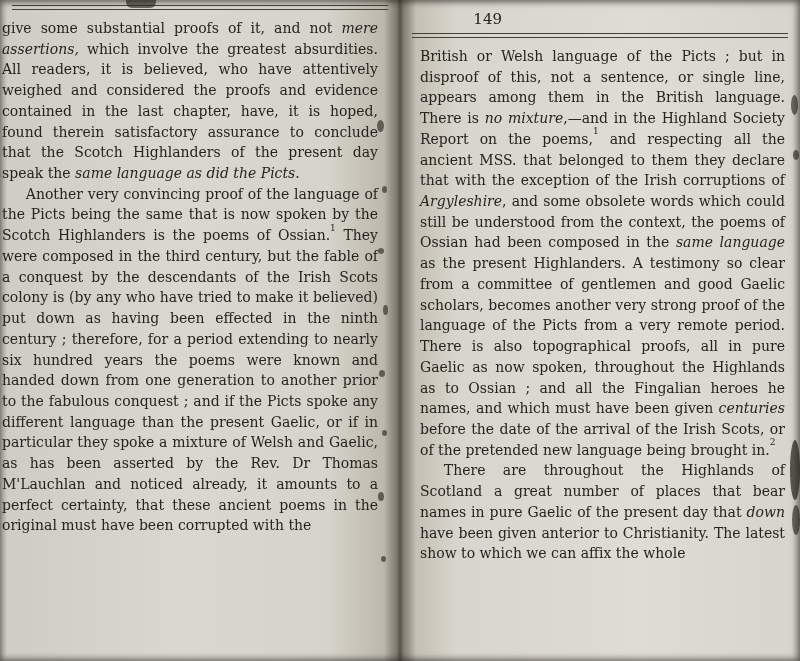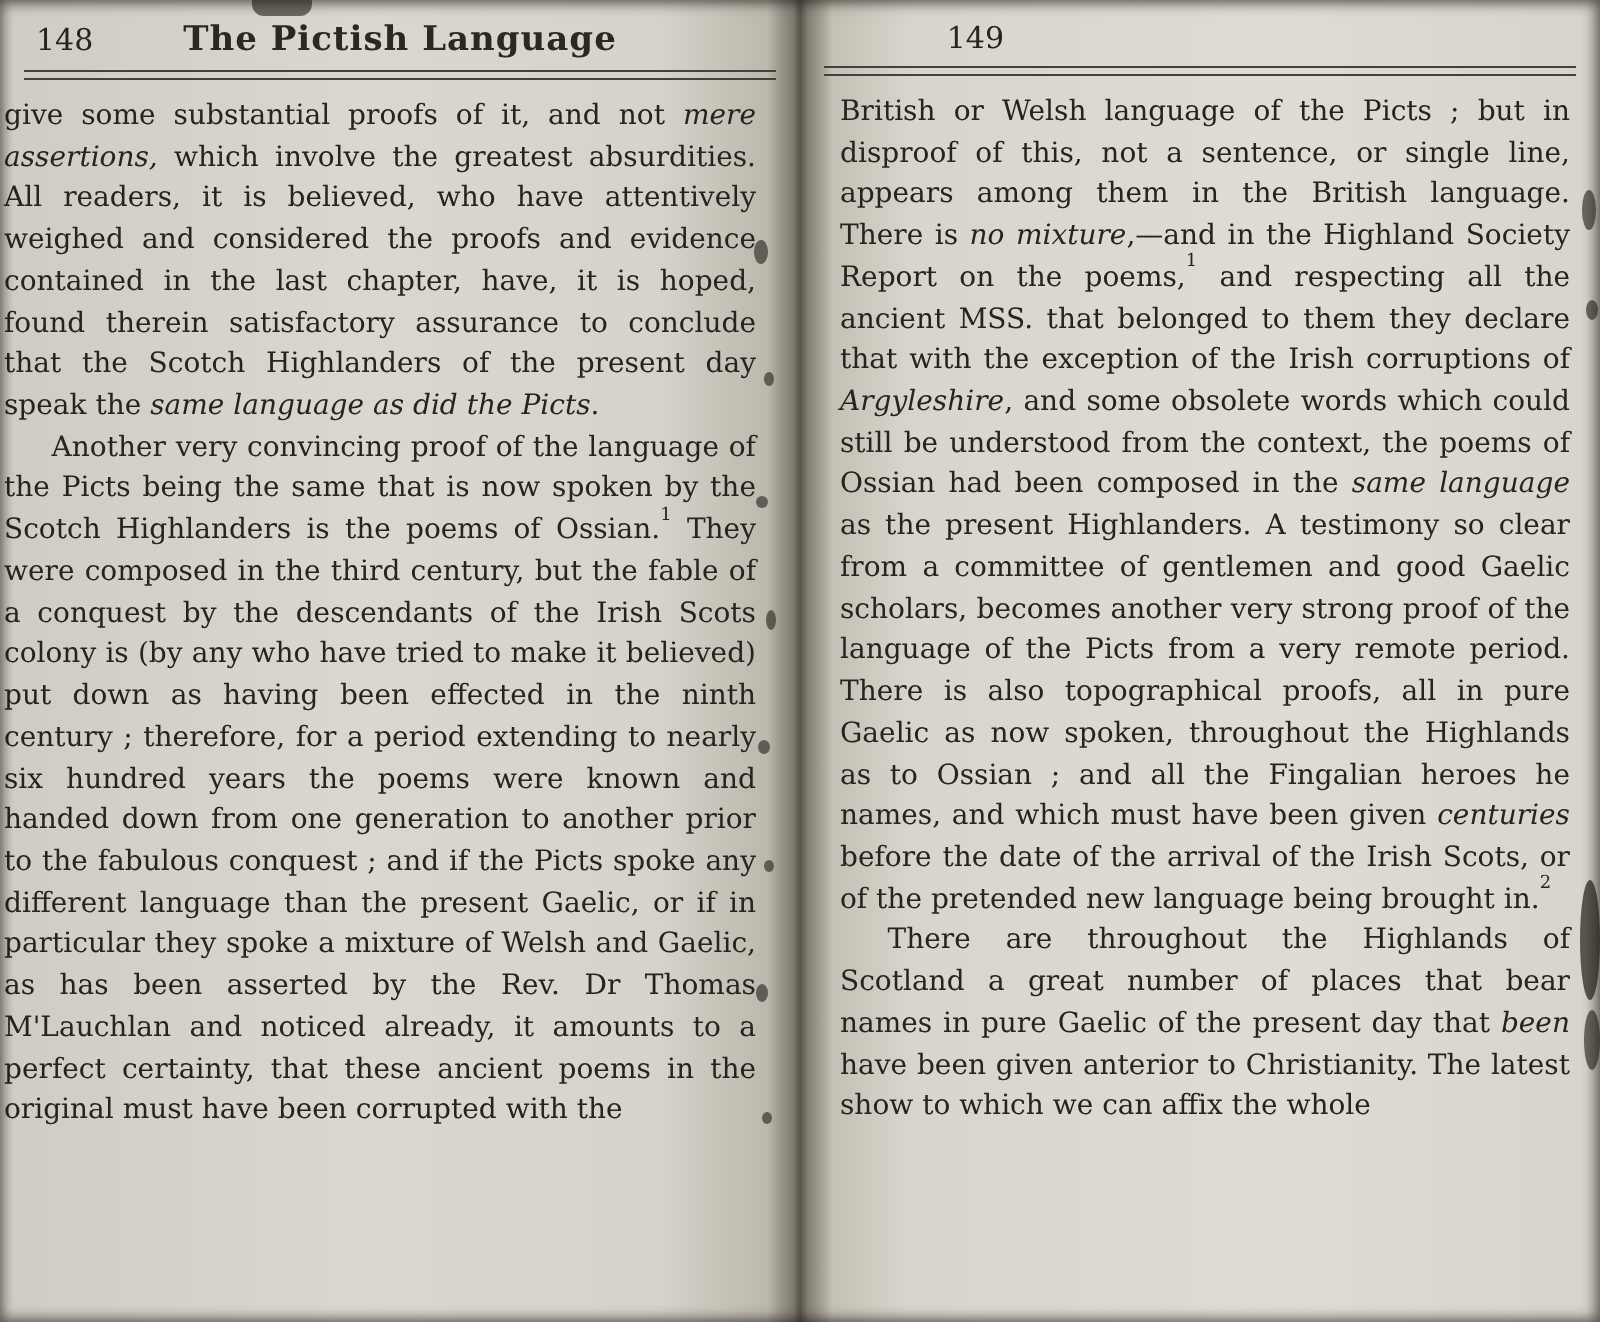--- a/index.html
+++ b/index.html
@@ -48,41 +48,36 @@
                inset 3px 0 5px rgba(30,28,24,0.20),inset -4px 0 6px rgba(30,28,24,0.30);
   }
   .spot{position:absolute;background:#2e2b25;border-radius:50%;opacity:0.65;pointer-events:none;}
 </style>
 </head>
 <body>
 
 <div class="scan">
 
   <div class="page left">
-    <div class="page-header">
-      <span class="pagenum">148</span>
-      <span class="running-title">The Pictish Language</span>
-      <span class="pagenum"></span>
-    </div>
     <div class="rule"></div>
     <div class="page-body">
         <p class="para"><span>give some substantial proofs of it, and not </span><em>mere assertions,</em><span> which involve the greatest absurdities. All readers, it is believed, who have attentively weighed and considered the proofs and evidence contained in the last chapter, have, it is hoped, found therein satisfactory assurance to conclude that the Scotch Highlanders of the present day speak the </span><em>same language as did the Picts</em><span>.</span></p>
         <p class="para indent"><span>Another very convincing proof of the language of the Picts being the same that is now spoken by the Scotch Highlanders is the poems of Ossian.</span><sup>1</sup><span>  They were composed in the third century, but the fable of a conquest by the descendants of the Irish Scots colony is (by any who have tried to make it believed) put down as having been effected in the ninth century ; therefore, for a period extending to nearly six hundred years the poems were known and handed down from one generation to another prior to the fabulous conquest ; and if the Picts spoke any different language than the present Gaelic, or if in particular they spoke a mixture of Welsh and Gaelic, as has been asserted by the Rev. Dr Thomas M'Lauchlan and noticed already, it amounts to a perfect certainty, that these ancient poems in the original must have been corrupted with the</span></p>
       </div>
   </div>
 
   <div class="page right">
     <div class="page-header">
       <span class="pagenum"></span>
       <span class="pagenum">149</span>
     </div>
     <div class="rule"></div>
     <div class="page-body">
         <p class="para"><span>British or Welsh language of the Picts ; but in disproof of this, not a sentence, or single line, appears among them in the British language. There is </span><em>no mixture</em><span>,—and in the Highland Society Report on the poems,</span><sup>1</sup><span> and respecting all the ancient MSS. that belonged to them they declare that with the exception of the Irish corruptions of </span><em>Argyleshire</em><span>, and some obsolete words which could still be understood from the context, the poems of Ossian had been composed in the </span><em>same language</em><span> as the present Highlanders.  A testimony so clear from a committee of gentlemen and good Gaelic scholars, becomes another very strong proof of the language of the Picts from a very remote period. There is also topographical proofs, all in pure Gaelic as now spoken, throughout the Highlands as to Ossian ; and all the Fingalian heroes he names, and which must have been given </span><em>centuries</em><span> before the date of the arrival of the Irish Scots, or of the pretended new language being brought in.</span><sup>2</sup></p>
-        <p class="para indent"><span>There are throughout the Highlands of Scotland a great number of places that bear names in pure Gaelic of the present day that </span><em>been</em><span> have been given anterior to Christianity. The latest show to which we can affix the whole</span></p>
+        <p class="para indent"><span>There are throughout the Highlands of Scotland a great number of places that bear names in pure Gaelic of the present day that </span><em>down</em><span> have been given anterior to Christianity. The latest show to which we can affix the whole</span></p>
       </div>
   </div>
 
   <div class="gutter"></div>
 
   <div class="spot" style="left:126px;top:0;width:30px;height:8px;border-radius:0 0 6px 6px;"></div>
   <div class="spot" style="left:377px;top:120px;width:7px;height:12px;"></div>
   <div class="spot" style="left:382px;top:186px;width:5px;height:7px;"></div>
   <div class="spot" style="left:378px;top:248px;width:6px;height:6px;"></div>
   <div class="spot" style="left:383px;top:305px;width:5px;height:10px;"></div>

